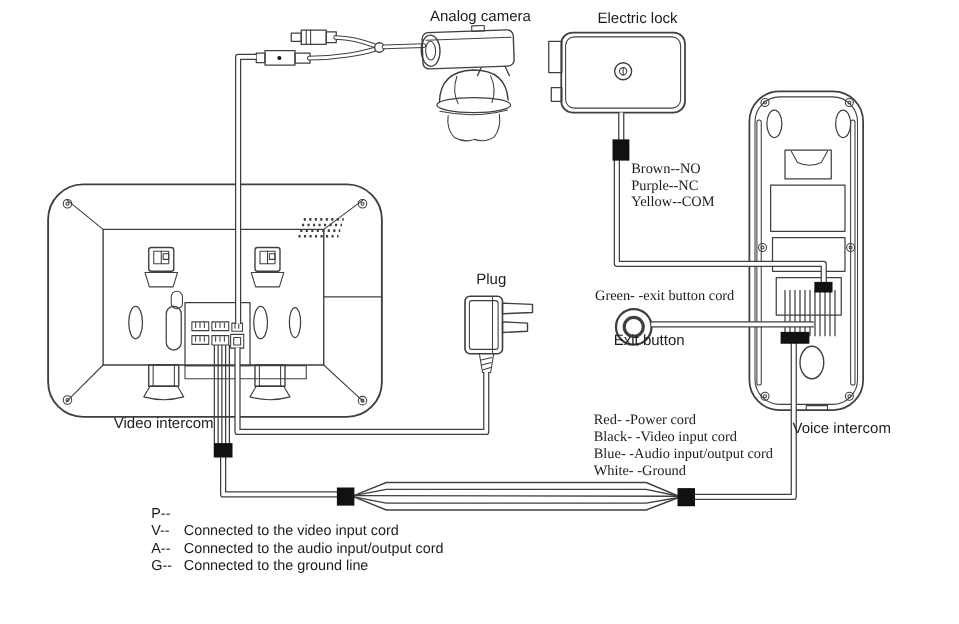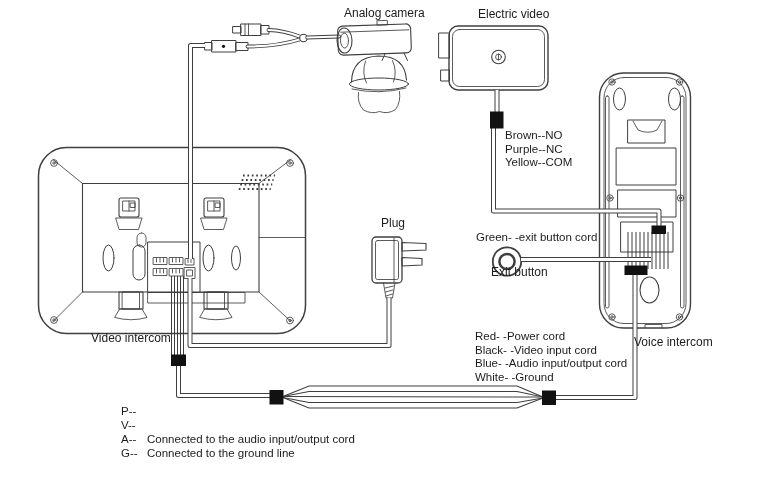--- a/index.html
+++ b/index.html
@@ -11,21 +11,21 @@
   .ln{fill:none;stroke:#3f3f3f;stroke-width:1.3;stroke-linejoin:round;stroke-linecap:round;}
   .thin{fill:none;stroke:#3f3f3f;stroke-width:0.85;stroke-linejoin:round;stroke-linecap:round;}
   .comb{fill:none;stroke:#3f3f3f;stroke-width:1;}
   .cord-o{fill:none;stroke:#3f3f3f;stroke-width:5;stroke-linejoin:round;stroke-linecap:butt;}
   .cord-i{fill:none;stroke:#ffffff;stroke-width:3;stroke-linejoin:round;stroke-linecap:butt;}
   .cord2-o{fill:none;stroke:#3f3f3f;stroke-width:3.8;stroke-linejoin:round;stroke-linecap:round;}
   .cord2-i{fill:none;stroke:#ffffff;stroke-width:2.2;stroke-linejoin:round;stroke-linecap:round;}
   .blk{fill:#111111;stroke:none;}
   .grille{fill:none;stroke:#3f3f3f;stroke-width:2.1;stroke-dasharray:1.7 2.7;}
   .lbl{position:absolute;font-size:12px;line-height:13px;white-space:nowrap;}
-  .legend{position:absolute;font-size:11.5px;line-height:13.5px;white-space:nowrap;}
+  .legend{position:absolute;font-size:11.5px;line-height:13.5px;white-space:nowrap;font-family:Liberation Serif, serif;}
   .legend div{height:13.5px;}
   .pvag{position:absolute;font-size:11.5px;}
   .pvag .row{display:flex;height:14px;line-height:14px;}
   .pvag .k{width:26px;flex:0 0 26px;}
 </style>
 </head>
 <body>
 
 <div id="stage">
 
@@ -264,21 +264,21 @@
 
   <rect x="490" y="111.5" width="13.5" height="17" class="blk"></rect>
   <rect x="171" y="354.5" width="15" height="11.5" class="blk"></rect>
   <rect x="269.5" y="390" width="14" height="14.5" class="blk"></rect>
   <rect x="542" y="390.5" width="14" height="14.5" class="blk"></rect>
   <rect x="651.5" y="225.5" width="14.5" height="8.5" class="blk"></rect>
   <rect x="624.5" y="265.5" width="23" height="9.5" class="blk"></rect>
 </svg>
 
 <div class="lbl" style="left:344px;top:7px;">Analog camera</div>
-<div class="lbl" style="left:478px;top:8px;">Electric video</div>
+<div class="lbl" style="left:478px;top:8px;">Electric lock</div>
 <div class="lbl" style="left:381px;top:217px;">Plug</div>
 <div class="lbl" style="left:91px;top:332px;">Video intercom</div>
 <div class="lbl" style="left:634px;top:336px;">Voice intercom</div>
 <div class="lbl" style="left:491px;top:266px;">Exit button</div>
 <div class="legend" style="left:476px;top:231px;">Green- -exit button cord</div>
 
 <div class="legend" style="left:505px;top:129px;">
   <div>Brown--NO</div>
   <div>Purple--NC</div>
   <div>Yellow--COM</div>
@@ -290,20 +290,21 @@
   <div>Blue- -Audio input/output cord</div>
   <div>White- -Ground</div>
 </div>
 
 <div class="pvag" style="left:121px;top:404px;">
   <div class="row">
     <span class="k">P--</span>
   </div>
   <div class="row">
     <span class="k">V--</span>
+    <span>Connected to the video input cord</span>
   </div>
   <div class="row">
     <span class="k">A--</span>
     <span>Connected to the audio input/output cord</span>
   </div>
   <div class="row">
     <span class="k">G--</span>
     <span>Connected to the ground line</span>
   </div>
 </div>

